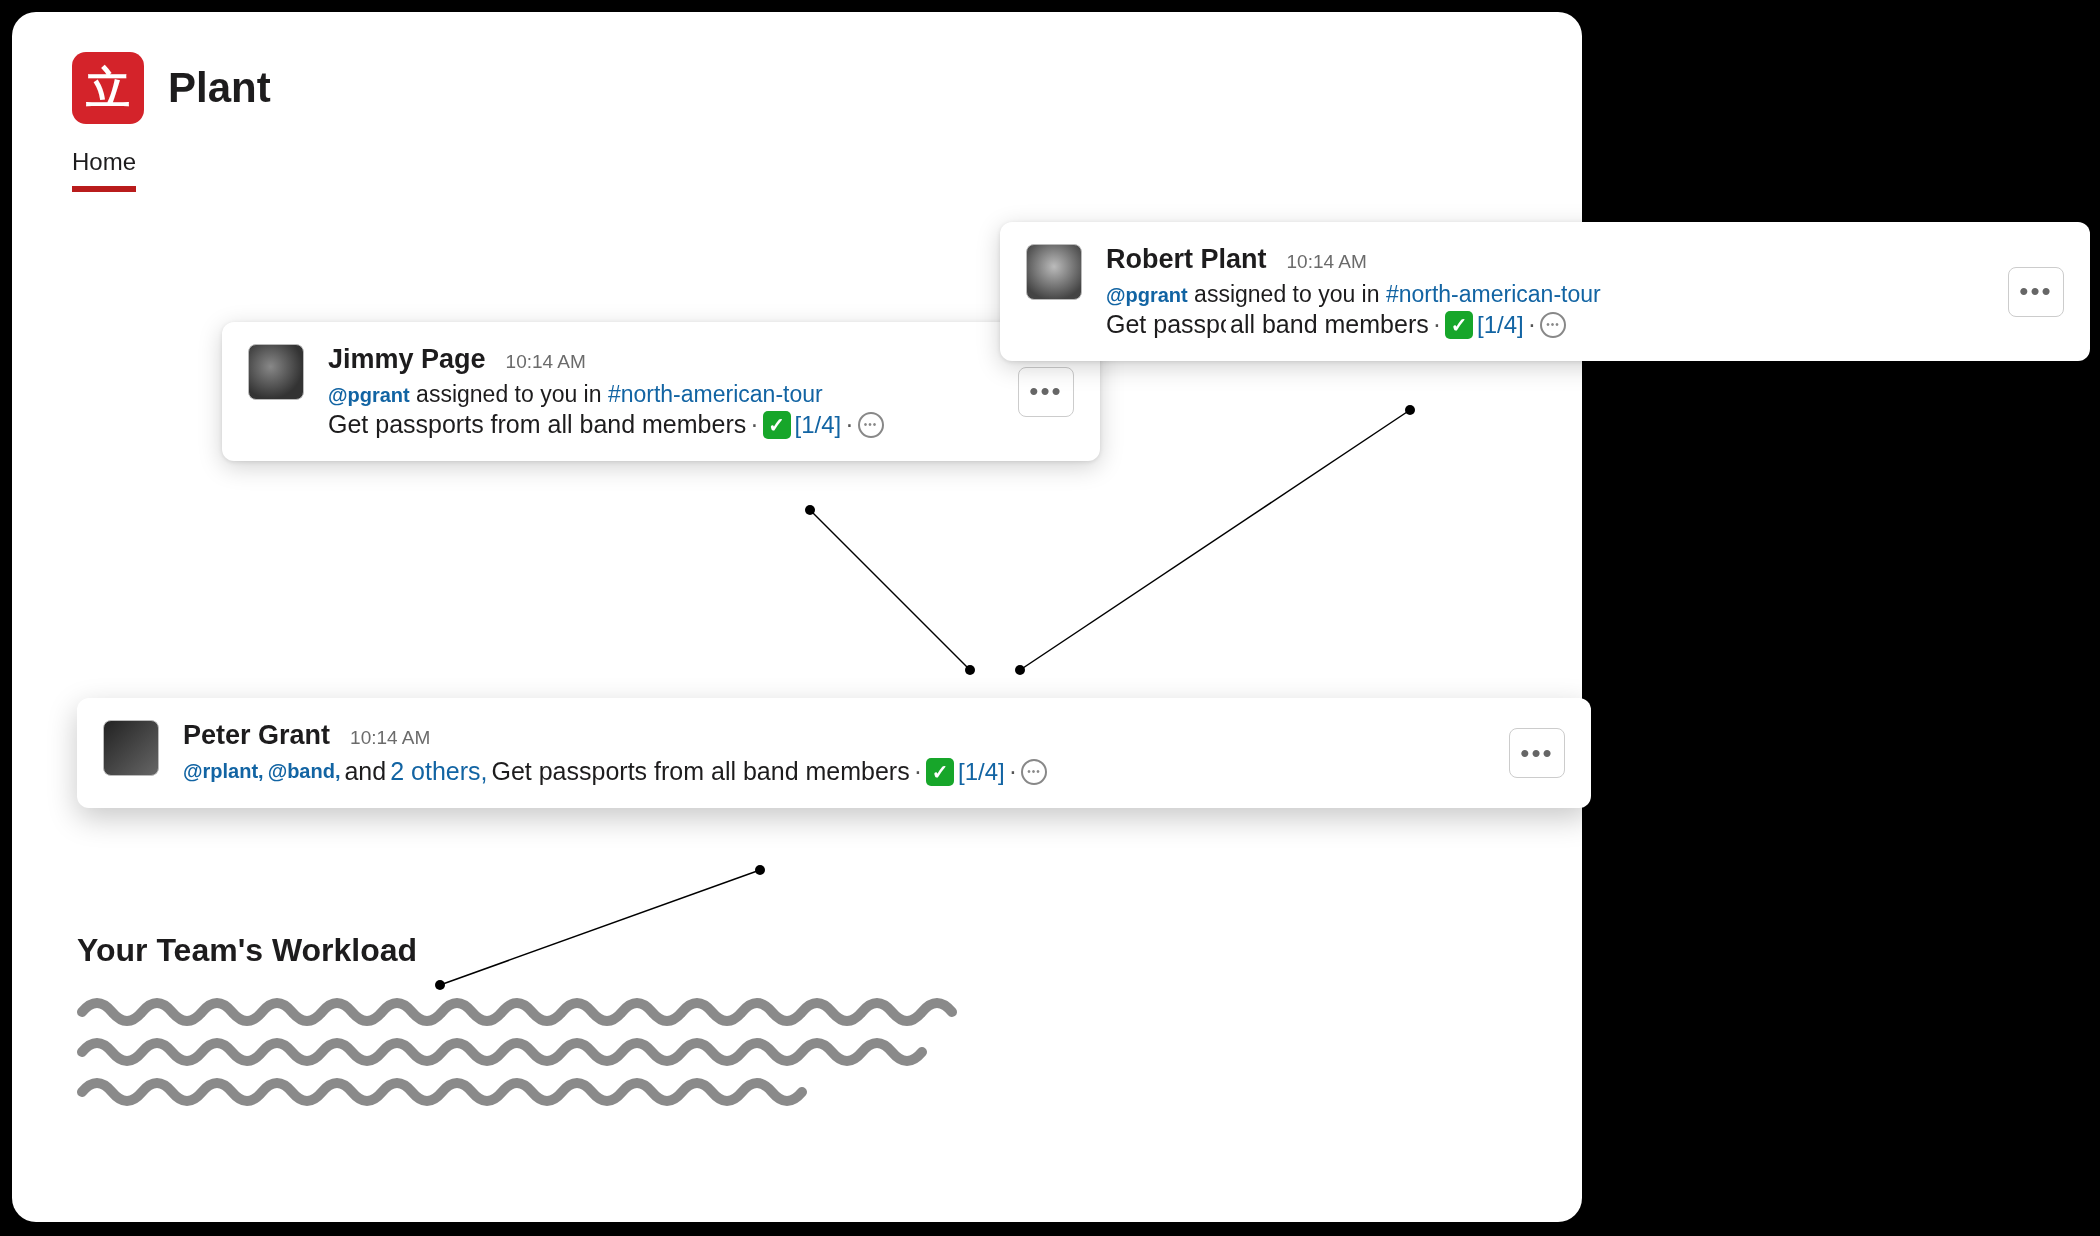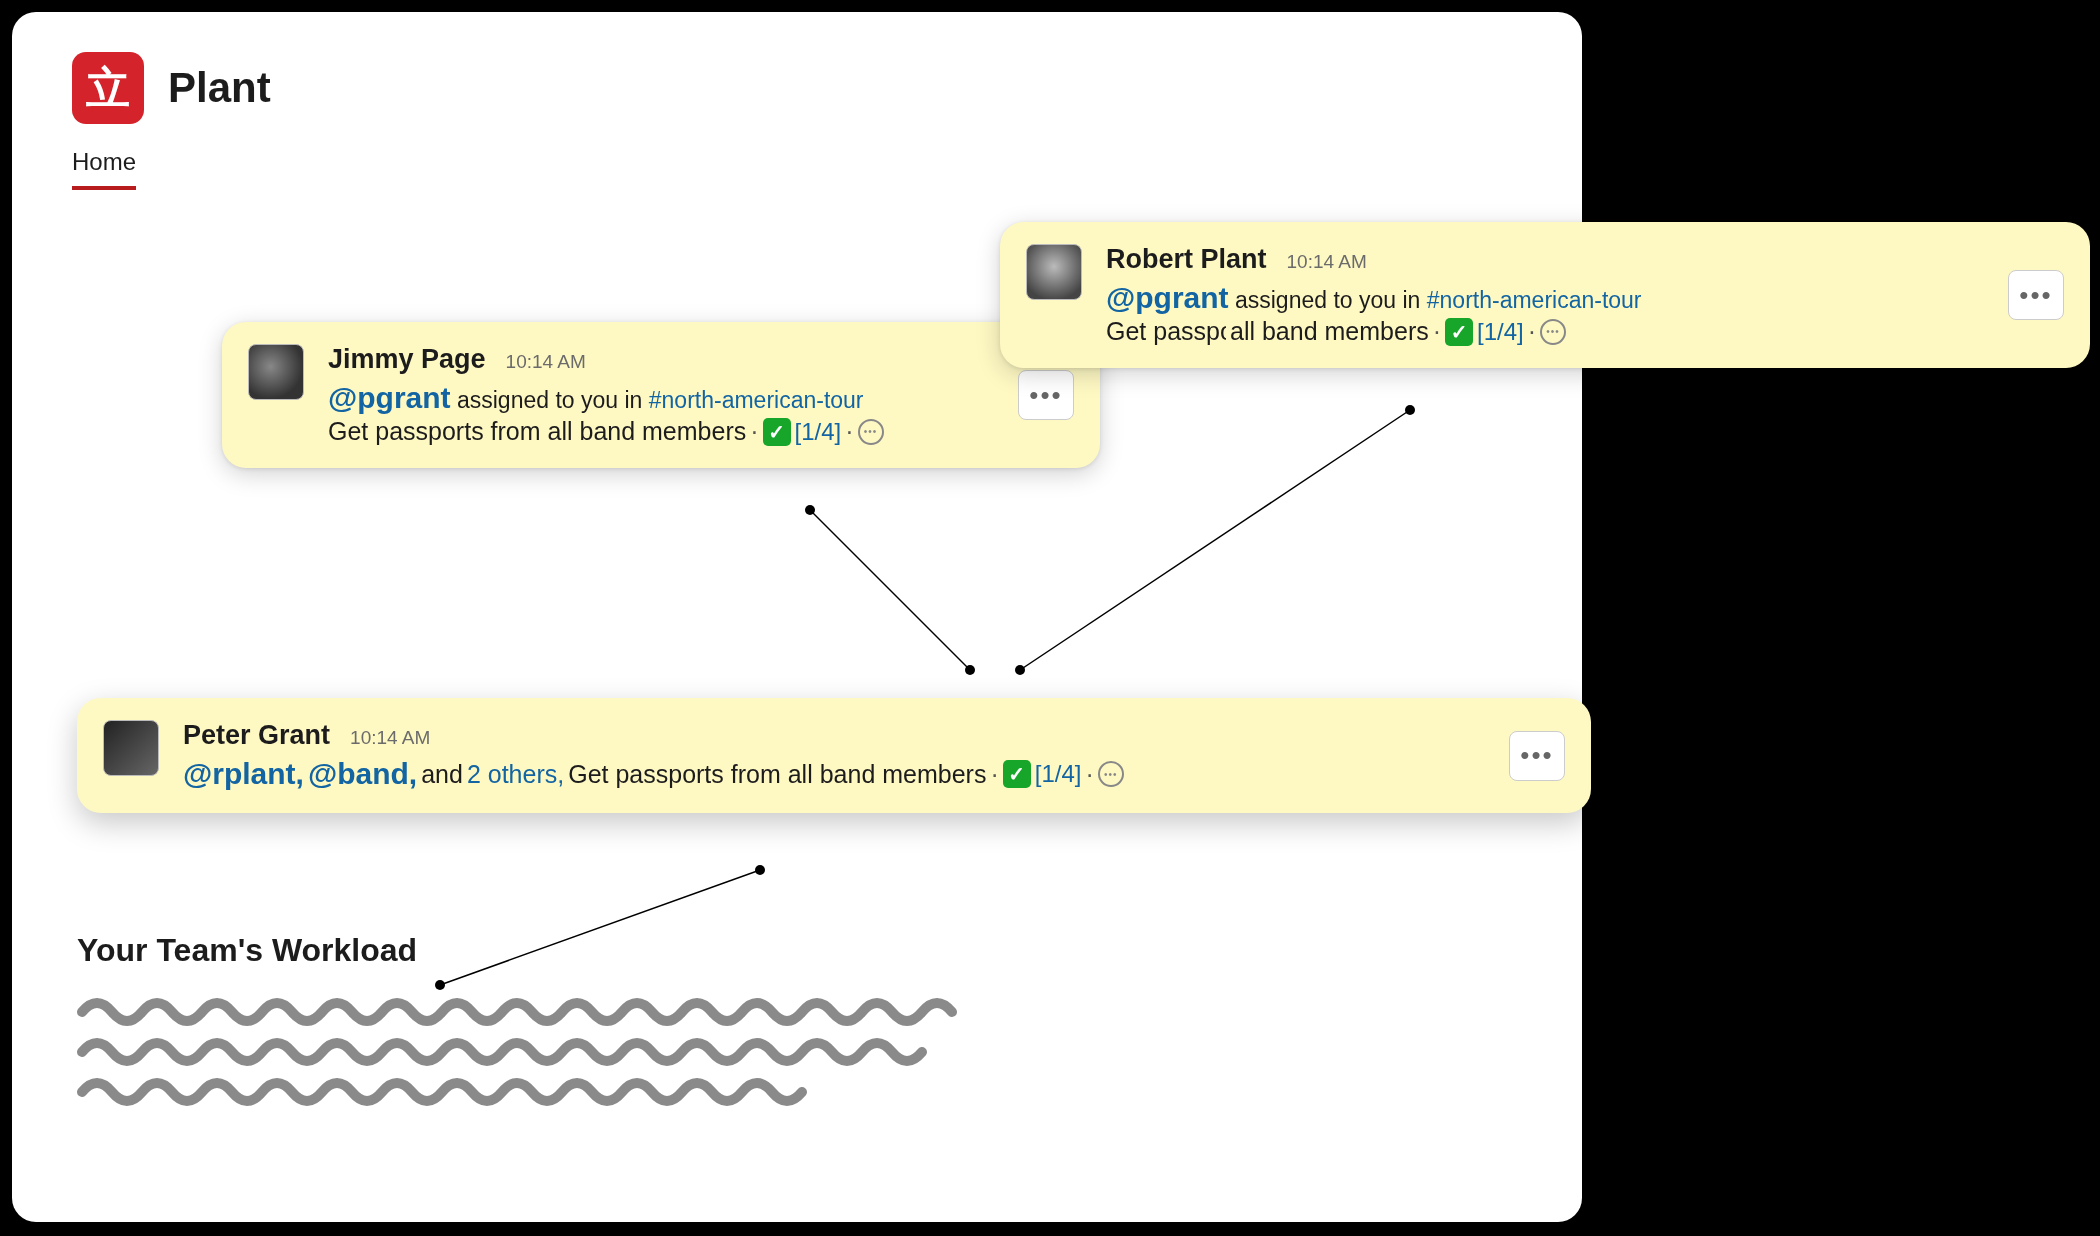--- a/index.html
+++ b/index.html
@@ -46,48 +46,48 @@
   }
   .tabs {
     display: flex;
     gap: 24px;
     margin-bottom: 36px;
   }
   .tab {
     font-size: 24px;
     color: #1d1c1d;
     padding-bottom: 10px;
-    border-bottom: 4px solid #b91c1c;
+    border-bottom: 6px solid #b91c1c;
     font-weight: 500;
     cursor: pointer;
   }
   .card {
     position: absolute;
-    background: #fef9c3;
-    border-radius: 24px;
+    background: #ffffff;
+    border-radius: 12px;
     box-shadow: 0 6px 24px rgba(0,0,0,0.18), 0 1px 4px rgba(0,0,0,0.1);
     padding: 22px 26px;
     display: flex;
   }
   .card-avatar {
     width: 56px;
     height: 56px;
     border-radius: 8px;
     background: #555;
     background-image: radial-gradient(circle at 40% 40%, #888 0%, #333 70%);
     flex-shrink: 0;
     margin-right: 24px;
     border: 1px solid #bbb;
   }
   .card-body { flex: 1; min-width: 0; }
   .card-head { display: flex; align-items: baseline; gap: 20px; margin-bottom: 6px; }
   .card-name { font-weight: 800; font-size: 27px; color: #1d1c1d; }
   .card-time { font-size: 19px; color: #6b6b6b; }
   .card-line1 { font-size: 23px; color: #1d1c1d; margin-bottom: 2px; }
-  .mention { color: #1264a3; font-weight: 600; font-size: 30px; }
+  .mention { color: #1264a3; font-weight: 600; font-size: 20px; }
   .channel { color: #1264a3; font-size: 23px; }
   .link-blue { color: #1264a3; }
   .card-line2 { font-size: 25px; color: #1d1c1d; display: flex; align-items: center; flex-wrap: wrap; gap: 4px; }
   .task-text { color: #1d1c1d; }
   .check-badge {
     display: inline-flex;
     width: 28px;
     height: 28px;
     background: #17a62a;
     border-radius: 5px;

